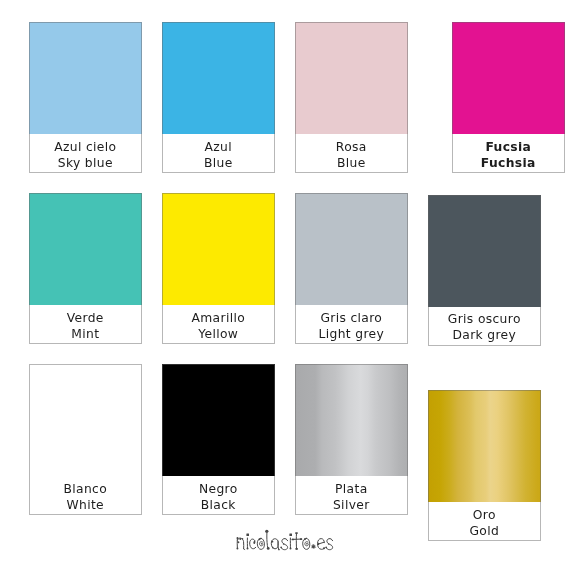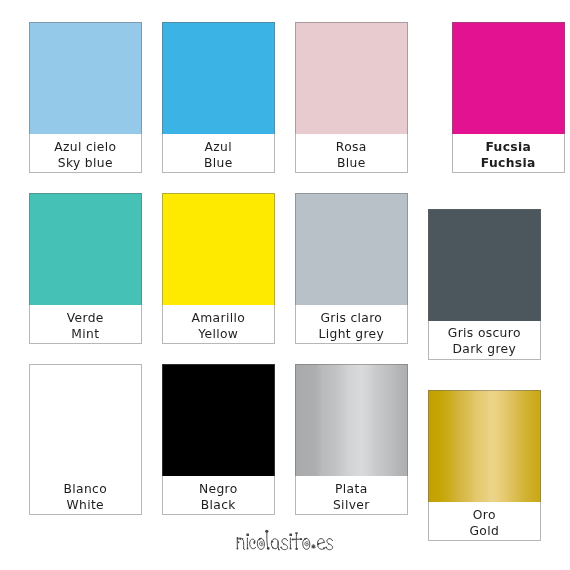--- a/index.html
+++ b/index.html
@@ -212,21 +212,21 @@
       <div class="swatch-frame"></div>
     </div>
     <div class="swatch-card" style="left: 295.3px; top: 193.2px; padding-left: 36px;">
       <div class="swatch-color" style="background: rgb(185, 193, 200);"></div>
       <div class="swatch-label">
         <span>Gris claro</span>
         <span>Light grey</span>
       </div>
       <div class="swatch-frame"></div>
     </div>
-    <div class="swatch-card" style="left: 428.4px; top: 209px;">
+    <div class="swatch-card" style="left: 428.4px; top: 195px;">
       <div class="swatch-color" style="background: rgb(76, 86, 93);"></div>
       <div class="swatch-label">
         <span>Gris oscuro</span>
         <span>Dark grey</span>
       </div>
       <div class="swatch-frame"></div>
     </div>
     <div class="swatch-card" style="left: 29.2px; top: 364.2px;">
       <div class="swatch-color" style="background: rgb(255, 255, 255);"></div>
       <div class="swatch-label">

